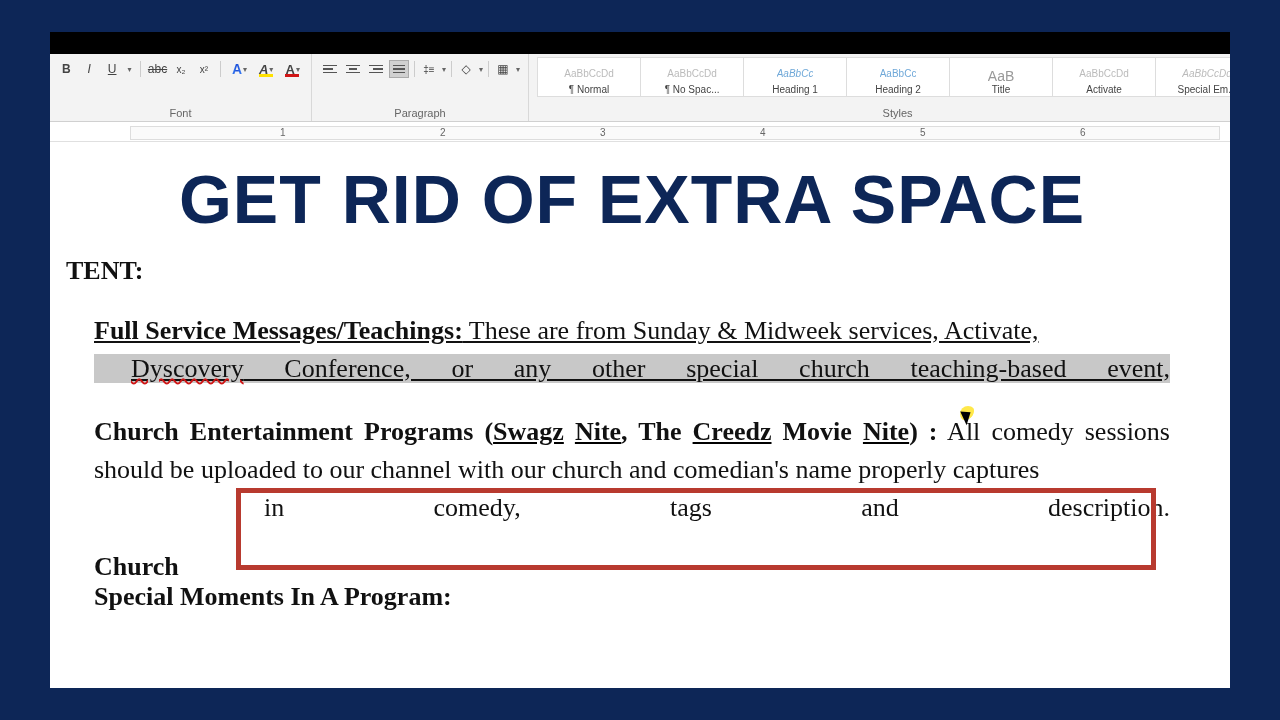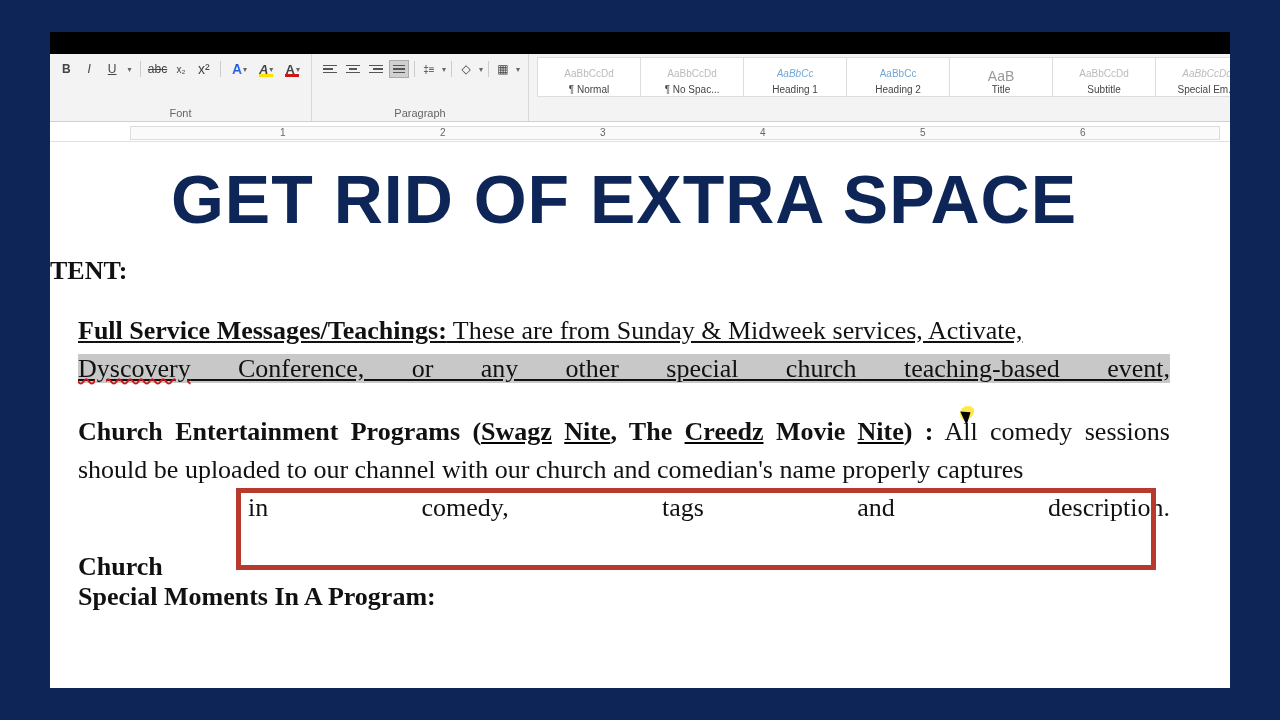--- a/index.html
+++ b/index.html
@@ -62,21 +62,21 @@
     justify-content: center;
     font-size: 12px;
     color: #444;
     cursor: pointer;
   }
   .fbtn.bold { font-weight: bold; }
   .fbtn.italic { font-style: italic; }
   .fbtn.underline { text-decoration: underline; }
   .fbtn.strike { text-decoration: line-through; }
   .fbtn.sub { font-size: 10px; }
-  .fbtn.sup { font-size: 14px; }
+  .fbtn.sup { font-size: 10px; }
   .sep { width:1px; height:16px; background:#ccc; margin:0 2px;}
   .color-btn {
     display:inline-flex; align-items:center;
     position:relative; width:22px; height:18px;
     justify-content:center; cursor:pointer;
   }
   .color-btn .bar { position:absolute; bottom:1px; left:3px; width:14px; height:3px;}
   .dd { font-size:8px; color:#666; margin-left:1px;}
   .para-row { display:flex; align-items:center; gap:3px; height:24px;}
   .align-btn {
@@ -101,21 +101,21 @@
     position: relative;
     font-size: 9px;
     color: #666;
   }
   .ruler .track {
     position:absolute; top:4px; left:80px; right:10px; height:14px;
     background:#fafafa; border:1px solid #ddd;
   }
   .ruler .num { position:absolute; top:5px; font-size:10px;}
   .doc {
-    padding: 10px 60px 0 28px;
+    padding: 10px 60px 0 44px;
     font-family: "Times New Roman", Georgia, serif;
     color: #111;
     position: relative;
   }
   .overlay-title {
     font-size: 68px;
     font-weight: 600;
     color: #0d2657;
     letter-spacing: 1px;
     text-align: center;
@@ -139,20 +139,21 @@
     display: block;
     text-align: justify;
     text-align-last: justify;
   }
   .sel {
     background: #c8c8c8;
   }
   .squiggle {
     text-decoration: underline wavy #d01515;
     text-decoration-thickness: 1.5px;
+    margin-left: 37px;
   }
   .cursor-img {
     position: absolute;
     width: 22px; height: 22px;
     pointer-events: none;
   }
   .cursor-img::before {
     content:""; position:absolute; width:16px; height:16px;
     background: radial-gradient(circle at 30% 30%, #ffe84a 0%, #ffe84a 55%, transparent 60%);
     border-radius:50%;
@@ -264,27 +265,28 @@
         <div class="style-item">
             <div class="preview" style="color:#6fa8d8;">AaBbCc</div>
             <div>Heading 2</div>
           </div>
         <div class="style-item title-s">
             <div class="preview">AaB</div>
             <div>Title</div>
           </div>
         <div class="style-item">
             <div class="preview" style="color:#bbb;">AaBbCcDd</div>
-            <div>Subtitle</div>
+            <div>Activate</div>
           </div>
         <div class="style-item">
             <div class="preview" style="font-style:italic;">AaBbCcDd</div>
             <div>Special Em...</div>
           </div>
       </div>
+      <div class="group-label">Styles</div>
     </div>
   </div>
 
   <div class="ruler">
     <div class="track"></div>
     <span class="num" style="left:230px">1</span>
     <span class="num" style="left:390px">2</span>
     <span class="num" style="left:550px">3</span>
     <span class="num" style="left:710px">4</span>
     <span class="num" style="left:870px">5</span>

